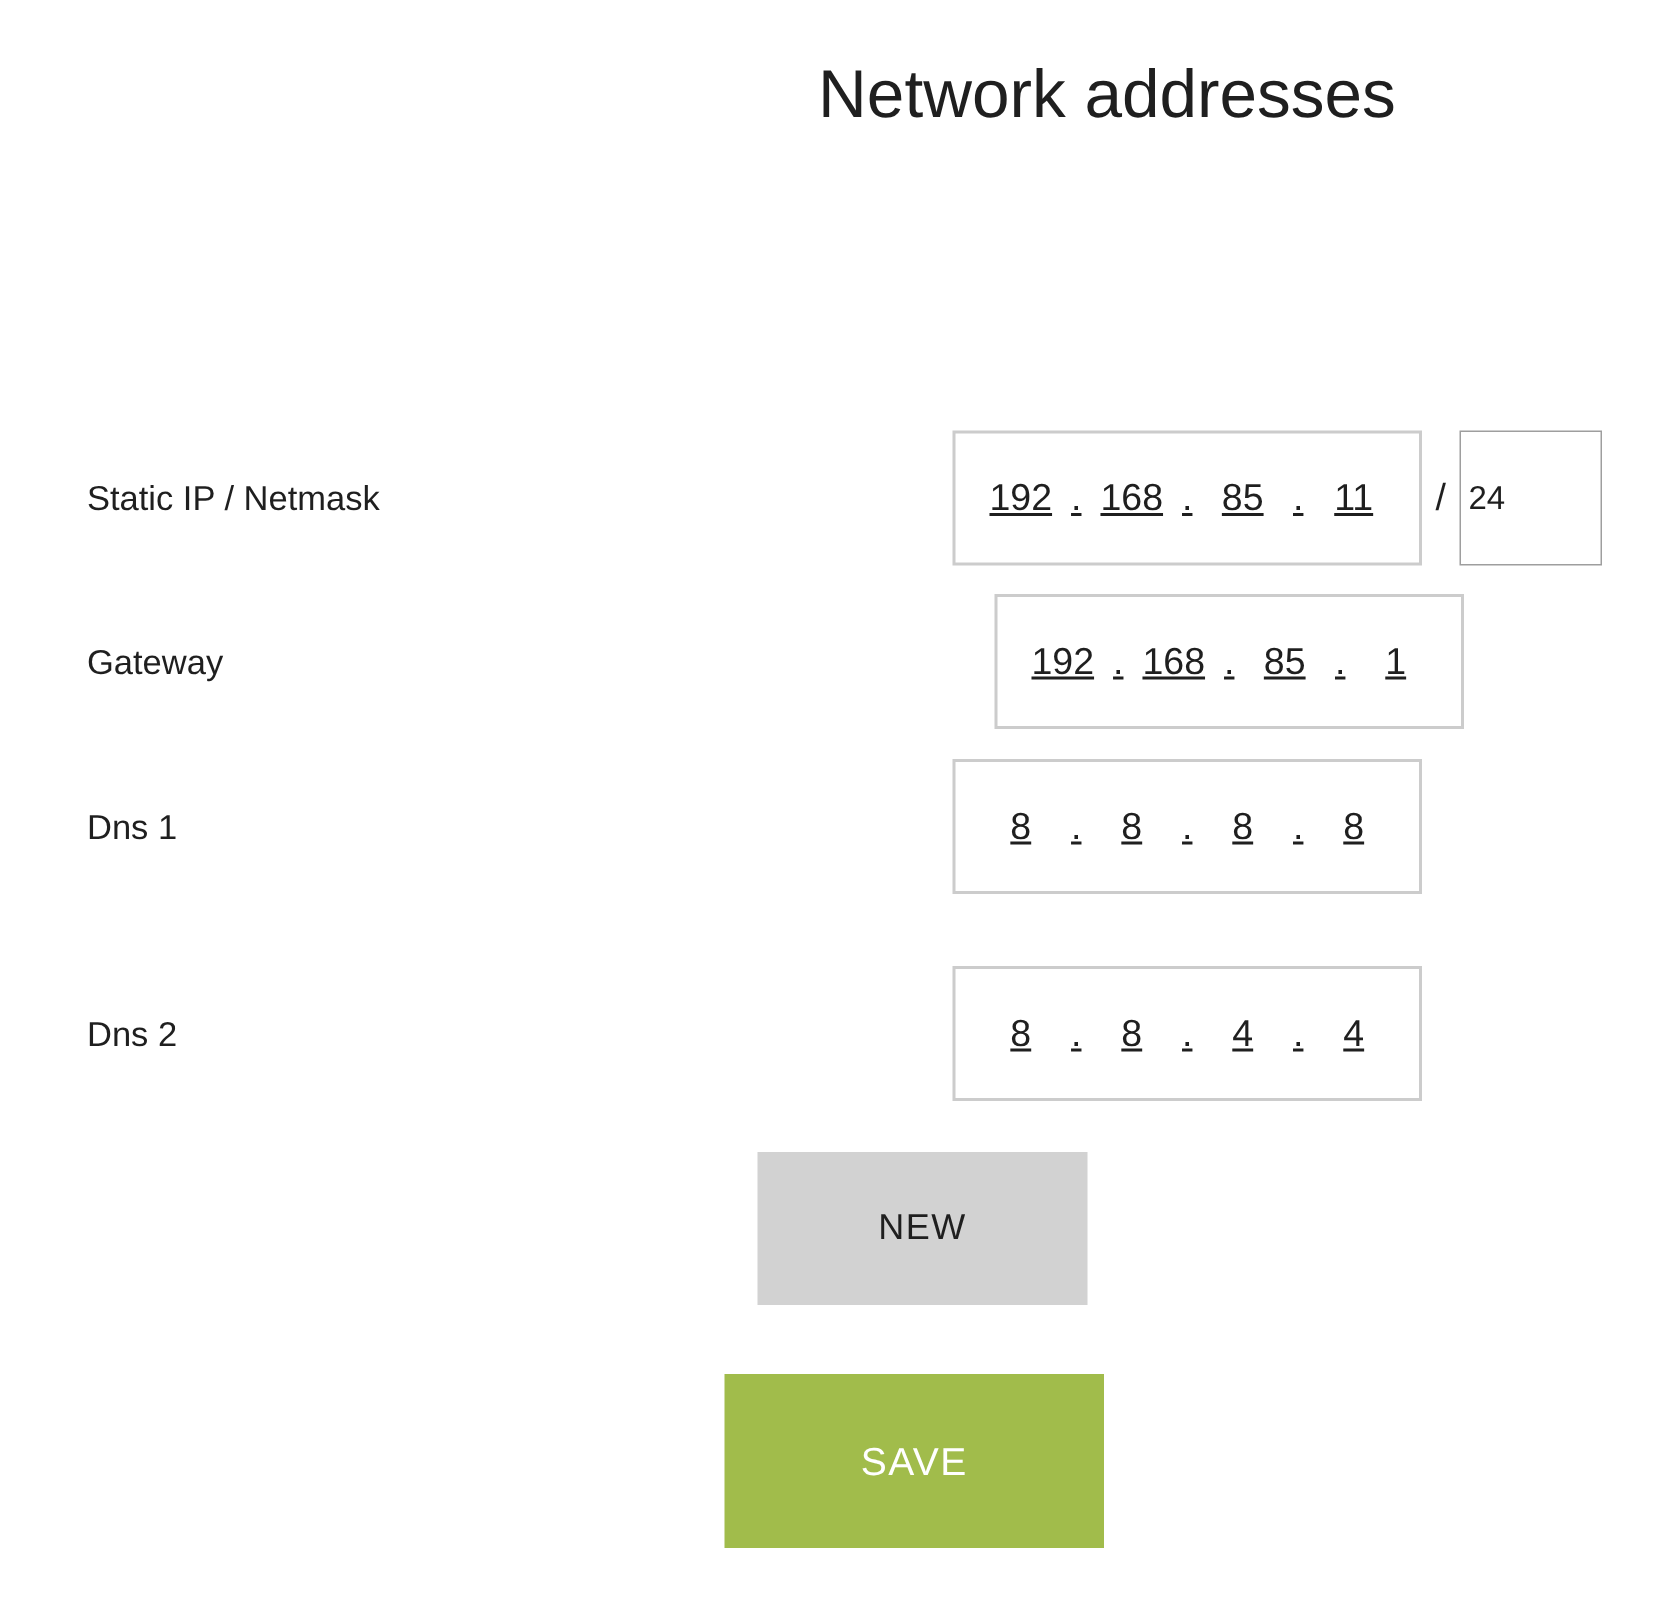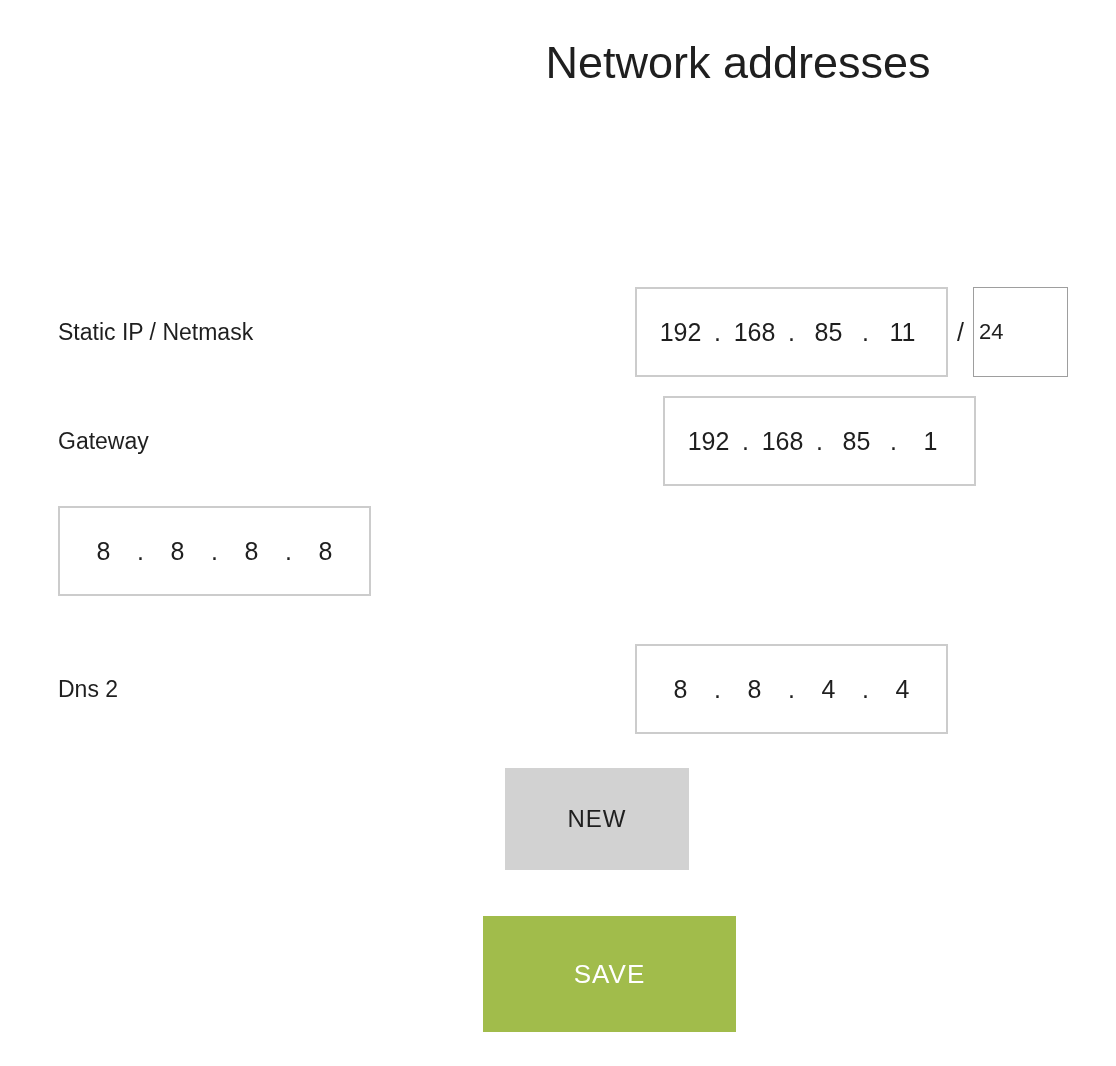--- a/index.html
+++ b/index.html
@@ -44,20 +44,21 @@
 
   .ip-box {
     box-sizing: border-box;
     width: 313px;
     height: 90px;
     border: 2px solid var(--ip-box-border, #cccccc);
     display: flex;
     align-items: center;
     padding: 0 10px;
     flex: 0 0 auto;
+    text-decoration: underline;
   }
   .octet {
     flex: 1 1 0;
     min-width: 0;
     border: none;
     outline: none;
     background: transparent;
     font-family: inherit;
     font-size: 25px;
     color: inherit;
@@ -110,21 +111,21 @@
 
   
   button {
     border: none;
     border-radius: 0;
     font-family: inherit;
     cursor: pointer;
     letter-spacing: 1px;
   }
   .btn-new {
-    width: 184px;
+    width: 220px;
     height: 102px;
     background: var(--secondary-bg, #d2d2d2);
     color: var(--secondary-text, #1f1f1f);
     font-size: 24px;
   }
   .actions-row {
     display: flex;
     gap: 22px;
     margin: 46px 0 0 483px;
   }
@@ -176,20 +177,21 @@
         <span class="dot">.</span>
         <input class="octet" type="text" value="168" style="">
         <span class="dot">.</span>
         <input class="octet" type="text" value="85" style="">
         <span class="dot">.</span>
         <input class="octet" type="text" value="1" style="">
       </div>
     </div>
 
     <div class="row row-dns1">
+      <div class="field-label">Dns 1</div>
       <div class="ip-box">
         <input class="octet" type="text" value="8" style="">
         <span class="dot">.</span>
         <input class="octet" type="text" value="8" style="">
         <span class="dot">.</span>
         <input class="octet" type="text" value="8" style="">
         <span class="dot">.</span>
         <input class="octet" type="text" value="8" style="">
       </div>
     </div>

